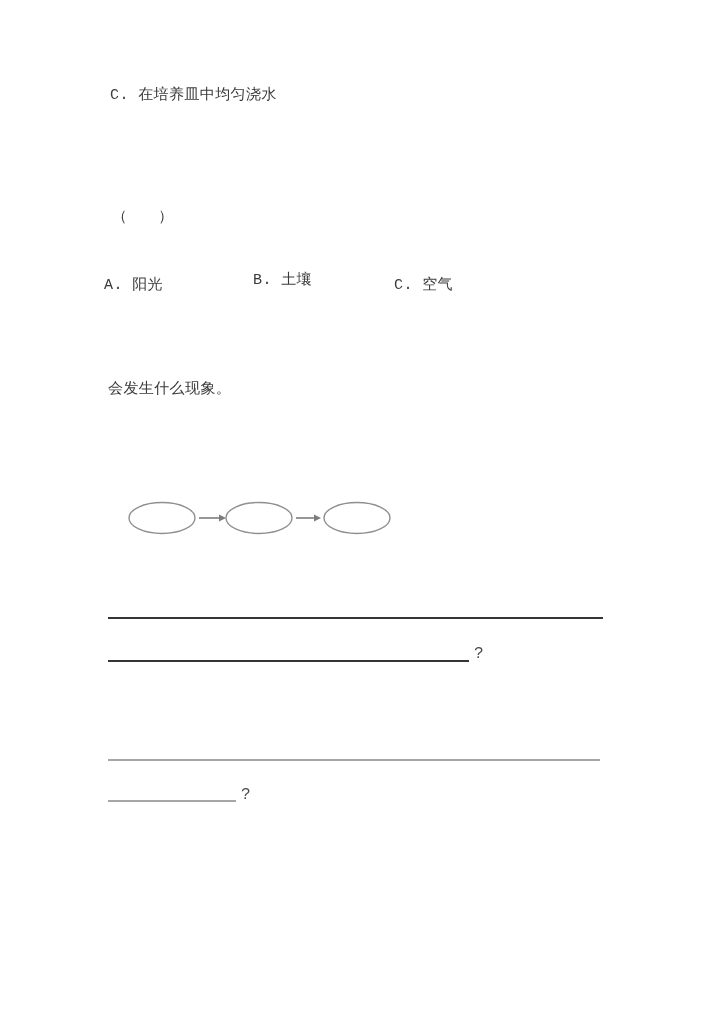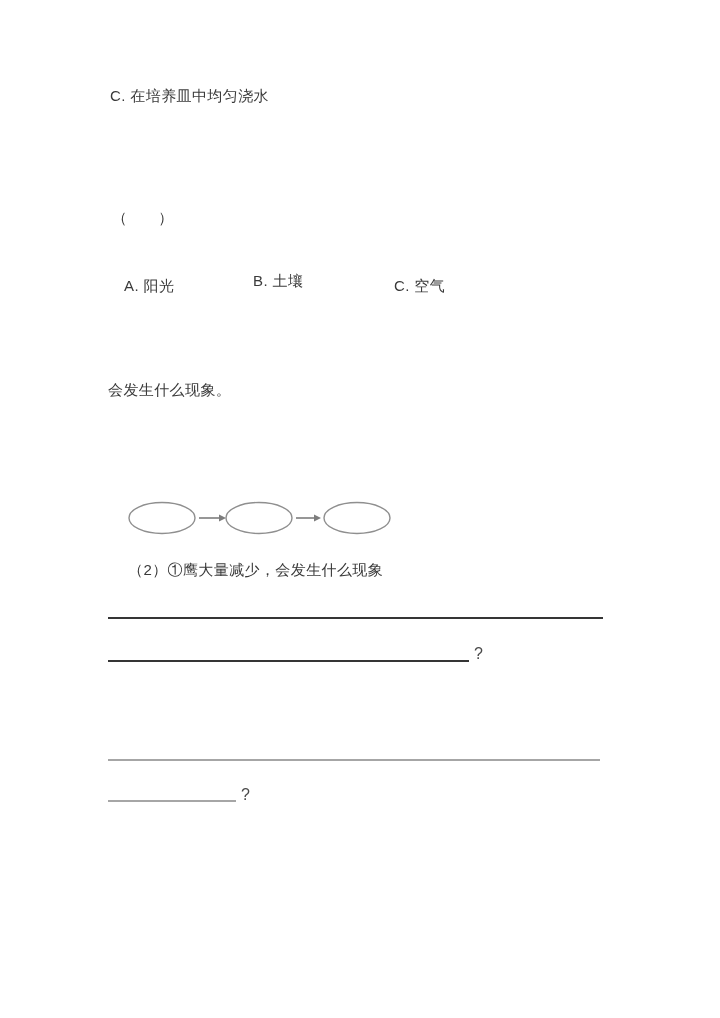--- a/index.html
+++ b/index.html
@@ -5,21 +5,21 @@
   html, body {
     margin: 0;
     padding: 0;
     background: #ffffff;
   }
   .page {
     position: relative;
     width: 620px;
     height: 1018px;
     background: var(--page-bg, #ffffff);
-    font-family: Liberation Sans, sans-serif;
+    font-family: Liberation Mono, monospace;
     color: var(--text-color, #3a3a3a);
     overflow: hidden;
   }
   .t {
     position: absolute;
     font-size: 15px;
     line-height: 18px;
     white-space: pre;
     letter-spacing: 0.4px;
   }
@@ -44,42 +44,41 @@
 </head>
 <body>
 
 <div class="page">
 
   <div class="t" style="left:110px; top:87px">C. 在培养皿中均匀浇水</div>
 
 
   <div class="t" style="left:112px; top:209px">（　　）</div>
 
-  <div class="t" style="left:124px; top:277px">A. 阳光</div>
+  <div class="t" style="left:104px; top:277px">A. 阳光</div>
   <div class="t" style="left:253px; top:272px">B. 土壤</div>
   <div class="t" style="left:394px; top:277px">C. 空气</div>
 
   <div class="t" style="left:108px; top:381px">会发生什么现象。</div>
 
 
   <svg class="diagram" width="290" height="50" viewBox="0 0 290 50">
     <ellipse cx="40" cy="24" rx="33" ry="15.5" fill="none" stroke="#8f8f8f" stroke-width="1.4"></ellipse>
     <g>
       <line x1="77" y1="24" x2="98" y2="24" stroke="#7d7d7d" stroke-width="1.6"></line>
       <path d="M 97 20.5 L 104 24 L 97 27.5 Z" fill="#7d7d7d"></path>
     </g>
     <ellipse cx="137" cy="24" rx="33" ry="15.5" fill="none" stroke="#8f8f8f" stroke-width="1.4"></ellipse>
     <g>
       <line x1="174" y1="24" x2="193" y2="24" stroke="#7d7d7d" stroke-width="1.6"></line>
       <path d="M 192 20.5 L 199 24 L 192 27.5 Z" fill="#7d7d7d"></path>
     </g>
     <ellipse cx="235" cy="24" rx="33" ry="15.5" fill="none" stroke="#8f8f8f" stroke-width="1.4"></ellipse>
   </svg>
 
-  <div class="t" style="left:128px; top:561px">（2）①鹰大量减少，会发生什么现象</div>
 
   <div class="blank dark" style="left:108px; top:617px; width:495px"></div>
   <div class="blank dark" style="left:108px; top:660px; width:361px"></div>
   <div class="qmark" style="left:474px; top:645px">?</div>
 
 
   <div class="blank light" style="left:108px; top:759px; width:492px"></div>
   <div class="blank light" style="left:108px; top:800px; width:128px"></div>
   <div class="qmark" style="left:241px; top:786px">?</div>
 

